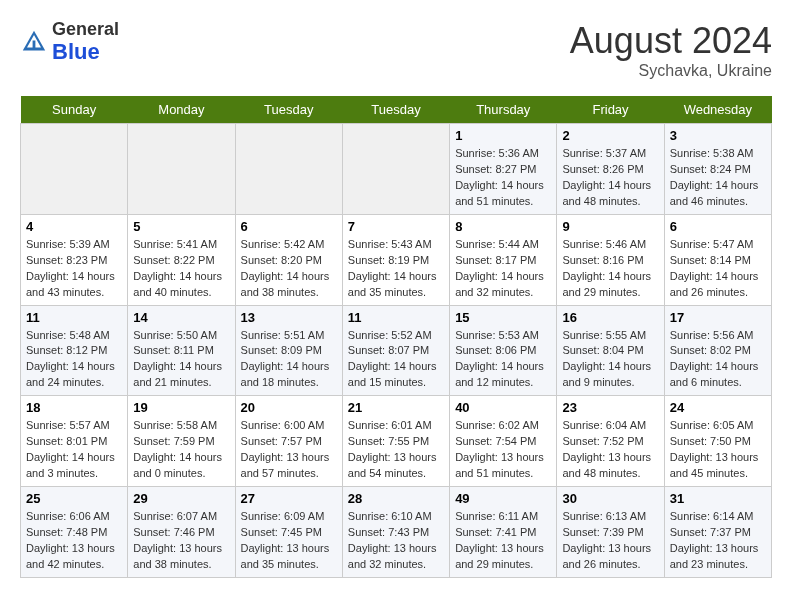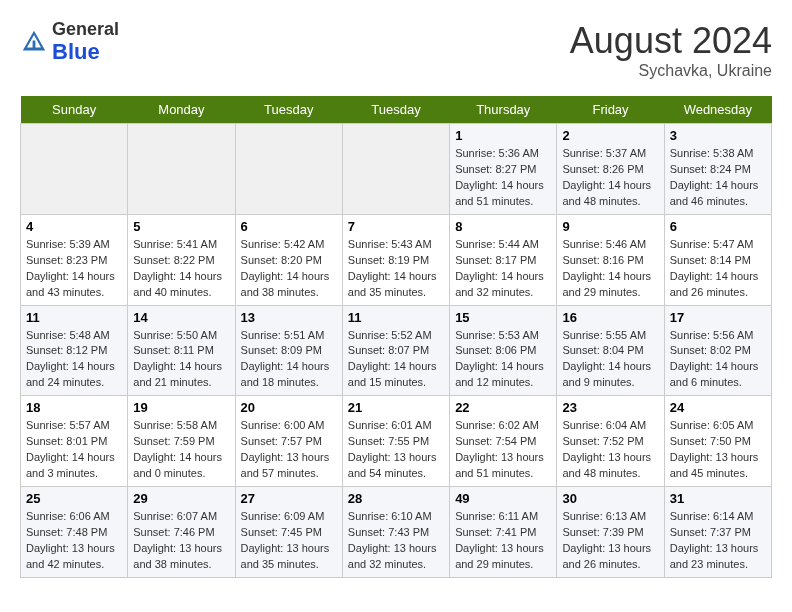--- a/index.html
+++ b/index.html
@@ -218,21 +218,21 @@
         </td>
         <td>
           <span class="day-num">20</span>
           <div class="day-info">Sunrise: 6:00 AM<br>Sunset: 7:57 PM<br>Daylight: 13 hours<br>and 57 minutes.</div>
         </td>
         <td>
           <span class="day-num">21</span>
           <div class="day-info">Sunrise: 6:01 AM<br>Sunset: 7:55 PM<br>Daylight: 13 hours<br>and 54 minutes.</div>
         </td>
         <td>
-          <span class="day-num">22</span>
+          <span class="day-num">40</span>
           <div class="day-info">Sunrise: 6:02 AM<br>Sunset: 7:54 PM<br>Daylight: 13 hours<br>and 51 minutes.</div>
         </td>
         <td>
           <span class="day-num">23</span>
           <div class="day-info">Sunrise: 6:04 AM<br>Sunset: 7:52 PM<br>Daylight: 13 hours<br>and 48 minutes.</div>
         </td>
         <td>
           <span class="day-num">24</span>
           <div class="day-info">Sunrise: 6:05 AM<br>Sunset: 7:50 PM<br>Daylight: 13 hours<br>and 45 minutes.</div>
         </td>

